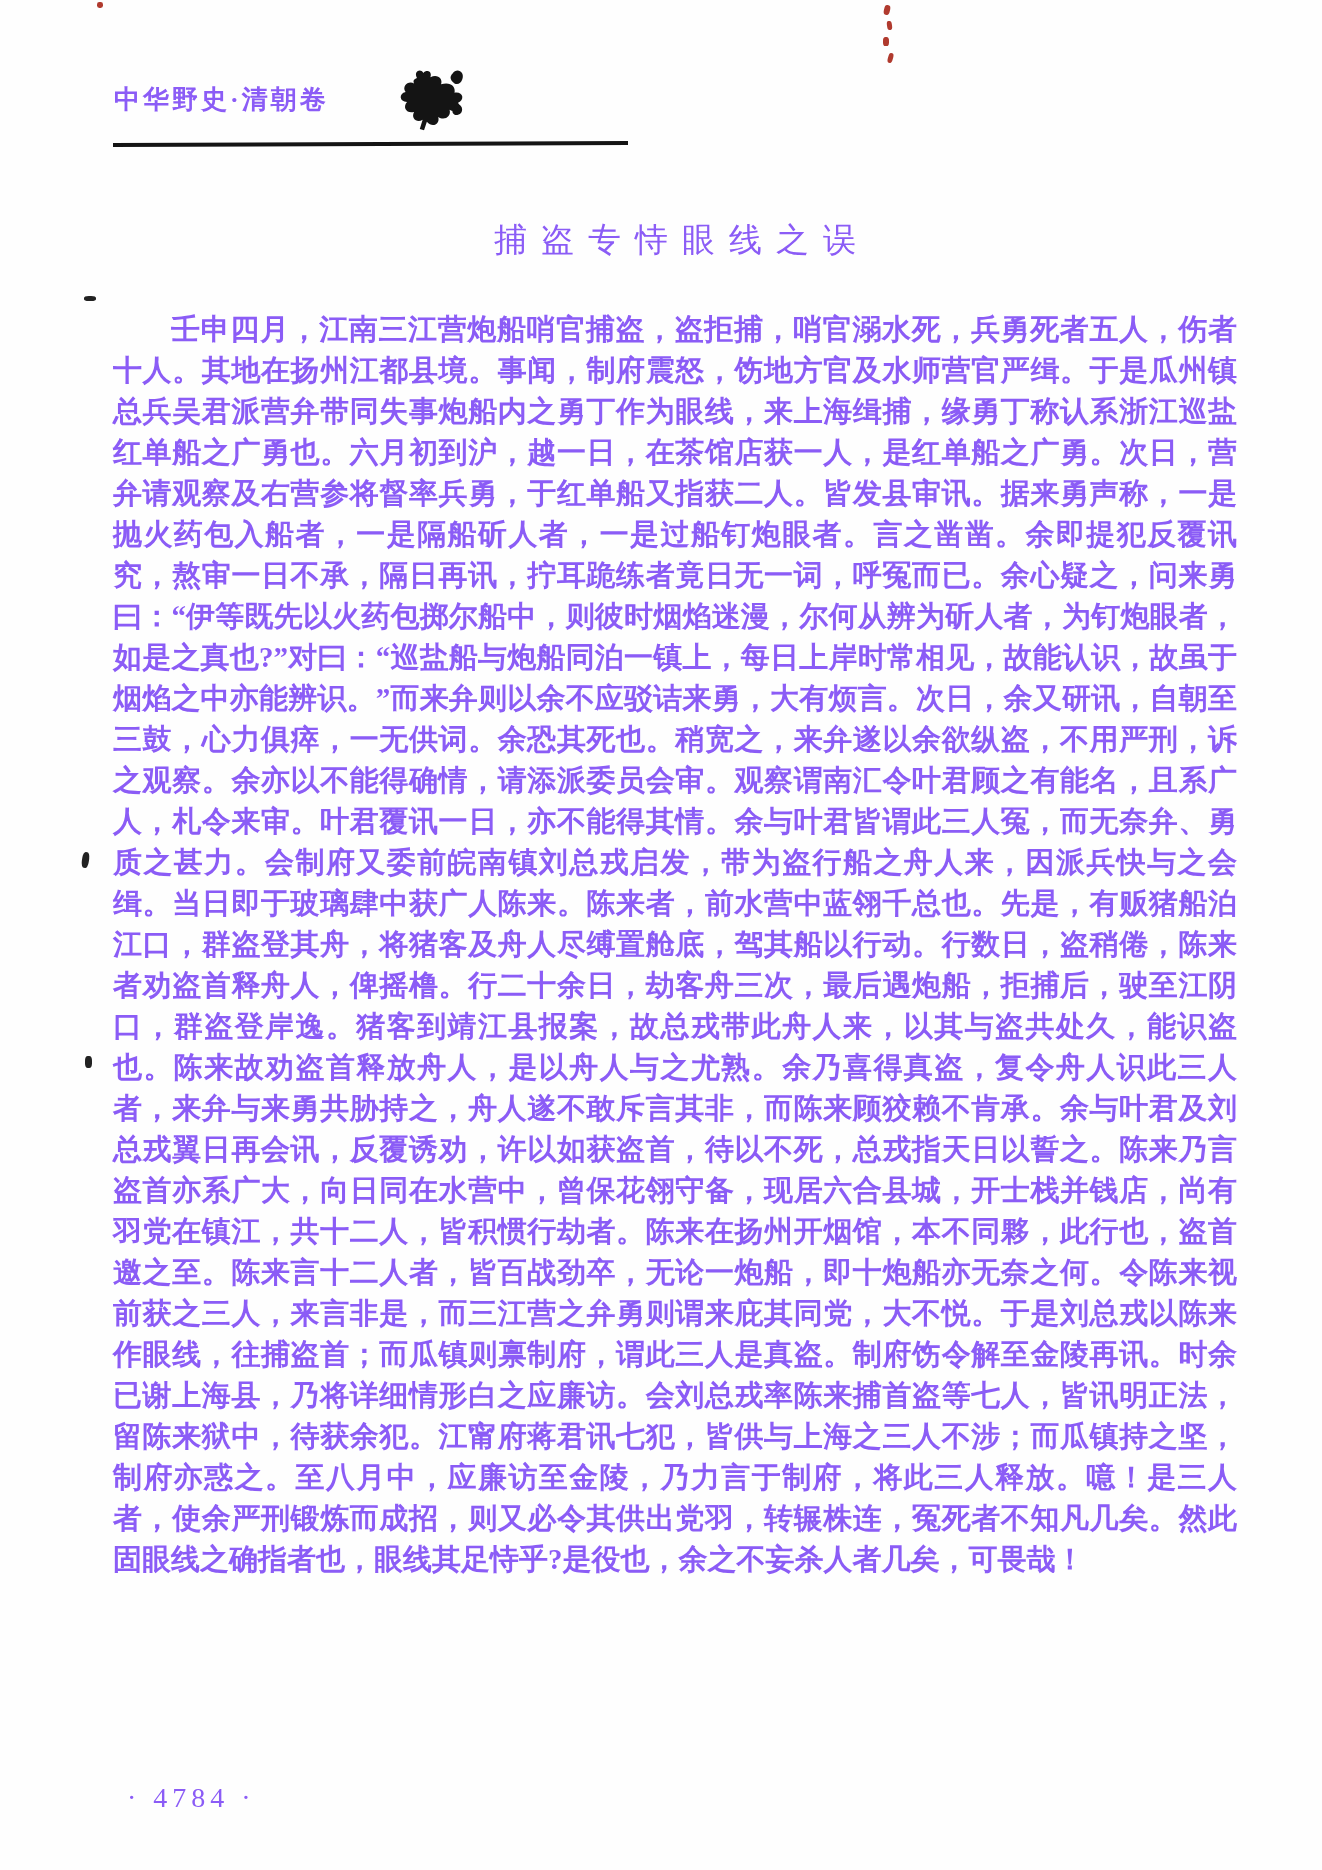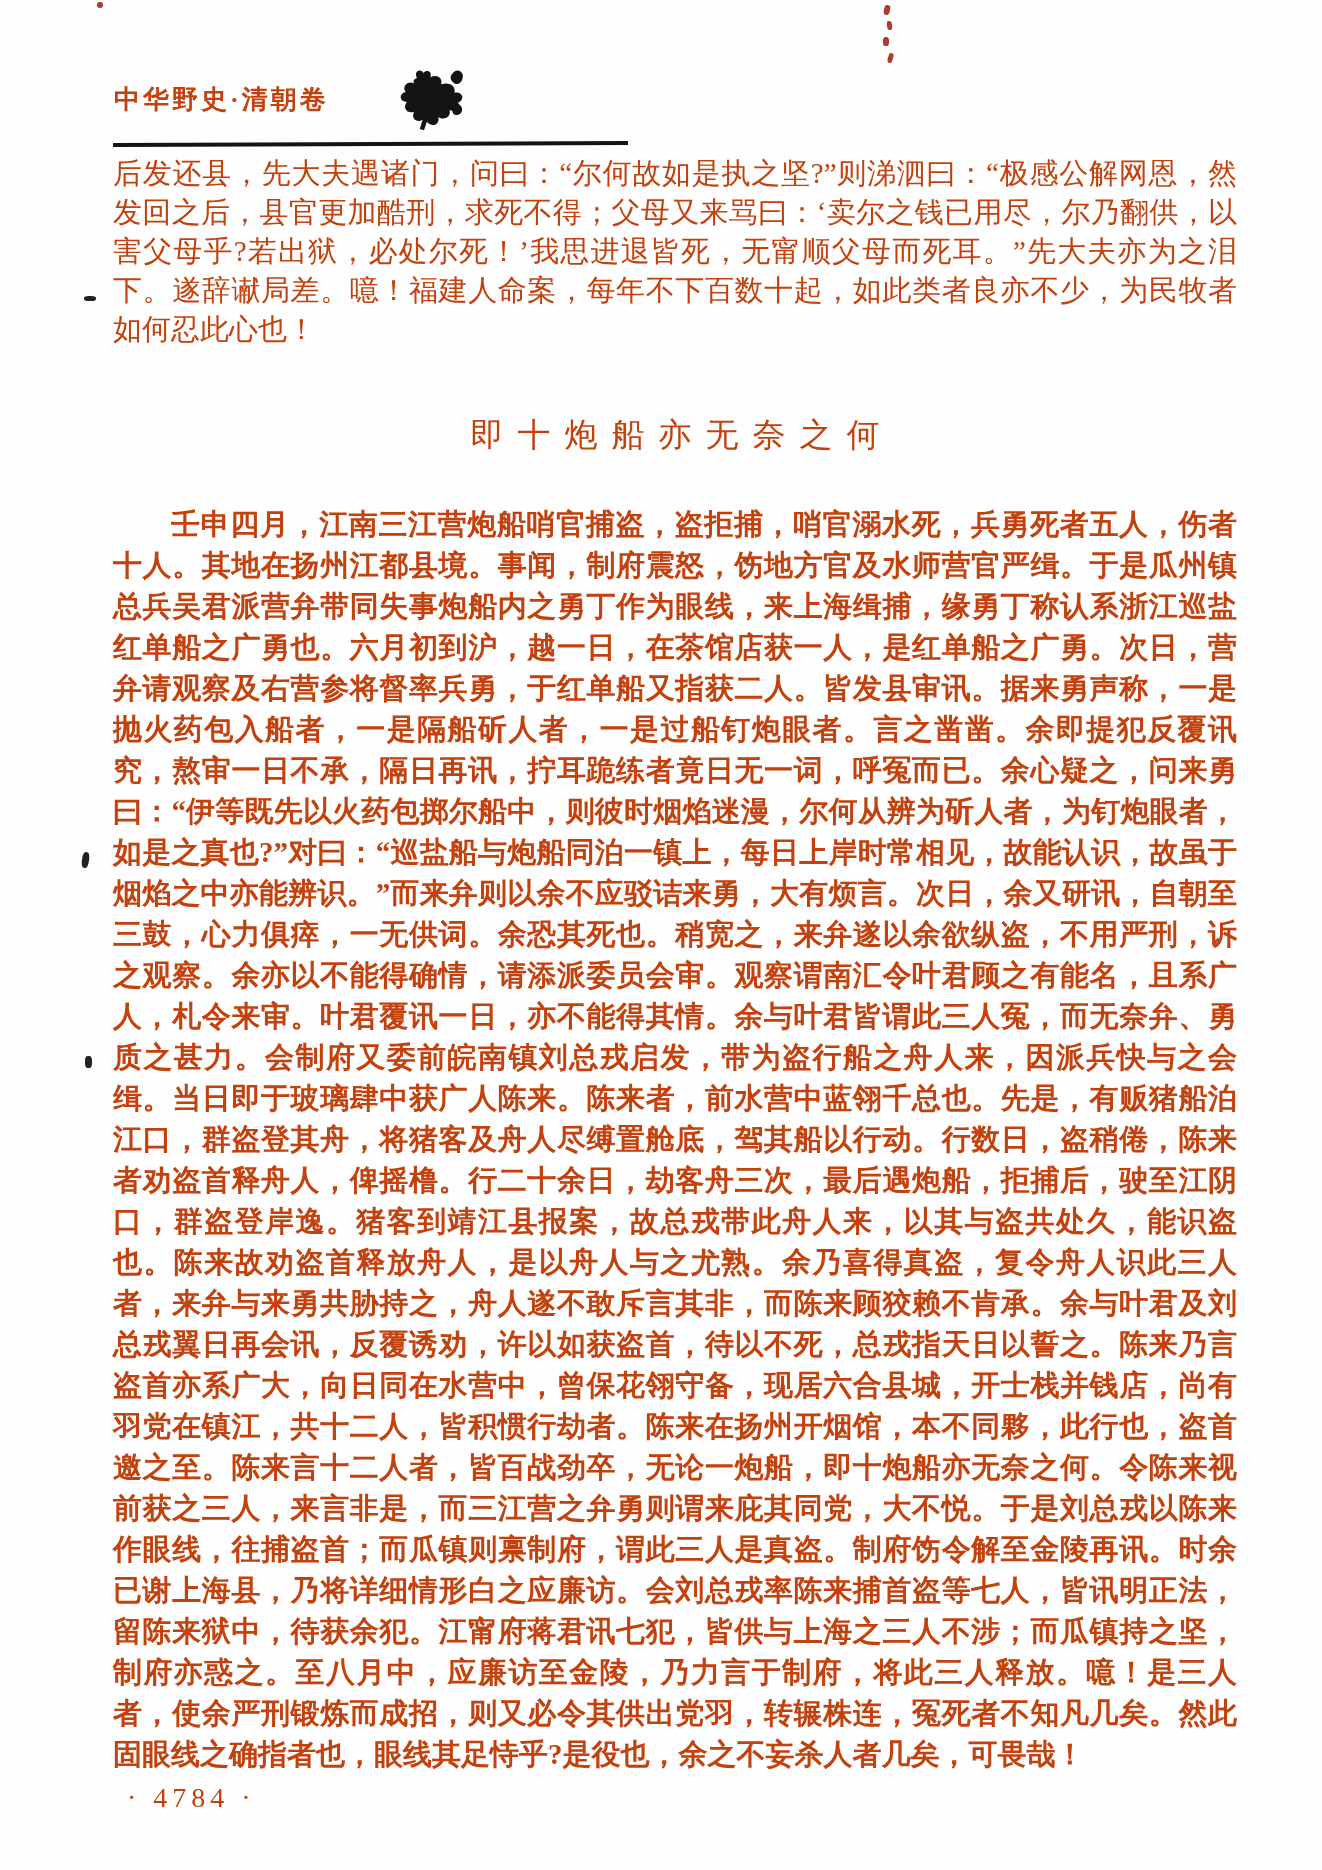--- a/index.html
+++ b/index.html
@@ -1,20 +1,20 @@
 <!DOCTYPE html>
 <html lang="zh"><head>
 <meta charset="utf-8">
 <style>
   html,body{margin:0;padding:0;background:#ffffff;}
   .page{
     position:relative;
     width:1322px;height:1870px;
     background:#fefefe;
-    color:#c2410c;
+    color:#8b5cf6;
     font-family:"Liberation Serif","DejaVu Serif",serif;
     overflow:hidden;
   }
   .header-title{
     position:absolute;left:114px;top:82px;
     font-size:26px;font-weight:bold;letter-spacing:3px;
     white-space:nowrap;
   }
   .ornament{
     position:absolute;left:390px;top:66px;width:78px;height:72px;
@@ -76,22 +76,21 @@
 
   <svg class="ornament" viewBox="0 0 110 100" aria-hidden="true">
     <path fill="#141414" d="M38,16 C33,7 43,2 47,9 C51,4 60,6 57,15 C67,10 75,17 72,25 C84,21 93,27 91,37 C103,35 106,47 96,51 C101,59 92,66 84,61 C87,71 76,77 68,71 C71,81 60,87 52,78 L48,90 L42,88 L46,75 C38,80 29,73 34,64 C24,67 17,58 24,50 C13,50 12,38 22,36 C16,28 26,19 34,24 C32,19 34,18 38,16 Z"></path>
     <path fill="#141414" d="M88,10 C94,1 106,7 102,18 C100,25 93,27 89,22 C85,18 84,14 88,10 Z"></path>
     <path fill="#141414" d="M94,52 C104,54 104,66 96,68 C90,70 86,64 89,59 Z"></path>
   </svg>
 
   <div class="header-rule"></div>
 
   <div class="content">
-    <p class="para intro">后发还县，先大夫遇诸门，问曰：“尔何故如是执之坚?”则涕泗曰：“极感公解网恩，然发回之后，县官更加酷刑，求死不得；父母又来骂曰：‘卖尔之钱已用尽，尔乃翻供，以害父母乎?若出狱，必处尔死！’我思进退皆死，无甯顺父母而死耳。”先大夫亦为之泪下。遂辞谳局差。噫！福建人命案，每年不下百数十起，如此类者良亦不少，为民牧者如何忍此心也！</p>
 
-    <h1 class="section-title">即十炮船亦无奈之何</h1>
+    <h1 class="section-title">捕盗专恃眼线之误</h1>
 
     <p class="para body2">壬申四月，江南三江营炮船哨官捕盗，盗拒捕，哨官溺水死，兵勇死者五人，伤者十人。其地在扬州江都县境。事闻，制府震怒，饬地方官及水师营官严缉。于是瓜州镇总兵吴君派营弁带同失事炮船内之勇丁作为眼线，来上海缉捕，缘勇丁称认系浙江巡盐红单船之广勇也。六月初到沪，越一日，在茶馆店获一人，是红单船之广勇。次日，营弁请观察及右营参将督率兵勇，于红单船又指获二人。皆发县审讯。据来勇声称，一是抛火药包入船者，一是隔船斫人者，一是过船钉炮眼者。言之凿凿。余即提犯反覆讯究，熬审一日不承，隔日再讯，拧耳跪练者竟日无一词，呼冤而已。余心疑之，问来勇曰：“伊等既先以火药包掷尔船中，则彼时烟焰迷漫，尔何从辨为斫人者，为钉炮眼者，如是之真也?”对曰：“巡盐船与炮船同泊一镇上，每日上岸时常相见，故能认识，故虽于烟焰之中亦能辨识。”而来弁则以余不应驳诘来勇，大有烦言。次日，余又研讯，自朝至三鼓，心力俱瘁，一无供词。余恐其死也。稍宽之，来弁遂以余欲纵盗，不用严刑，诉之观察。余亦以不能得确情，请添派委员会审。观察谓南汇令叶君顾之有能名，且系广人，札令来审。叶君覆讯一日，亦不能得其情。余与叶君皆谓此三人冤，而无奈弁、勇质之甚力。会制府又委前皖南镇刘总戎启发，带为盗行船之舟人来，因派兵快与之会缉。当日即于玻璃肆中获广人陈来。陈来者，前水营中蓝翎千总也。先是，有贩猪船泊江口，群盗登其舟，将猪客及舟人尽缚置舱底，驾其船以行动。行数日，盗稍倦，陈来者劝盗首释舟人，俾摇橹。行二十余日，劫客舟三次，最后遇炮船，拒捕后，驶至江阴口，群盗登岸逸。猪客到靖江县报案，故总戎带此舟人来，以其与盗共处久，能识盗也。陈来故劝盗首释放舟人，是以舟人与之尤熟。余乃喜得真盗，复令舟人识此三人者，来弁与来勇共胁持之，舟人遂不敢斥言其非，而陈来顾狡赖不肯承。余与叶君及刘总戎翼日再会讯，反覆诱劝，许以如获盗首，待以不死，总戎指天日以誓之。陈来乃言盗首亦系广大，向日同在水营中，曾保花翎守备，现居六合县城，开士栈并钱店，尚有羽党在镇江，共十二人，皆积惯行劫者。陈来在扬州开烟馆，本不同夥，此行也，盗首邀之至。陈来言十二人者，皆百战劲卒，无论一炮船，即十炮船亦无奈之何。令陈来视前获之三人，来言非是，而三江营之弁勇则谓来庇其同党，大不悦。于是刘总戎以陈来作眼线，往捕盗首；而瓜镇则禀制府，谓此三人是真盗。制府饬令解至金陵再讯。时余已谢上海县，乃将详细情形白之应廉访。会刘总戎率陈来捕首盗等七人，皆讯明正法，留陈来狱中，待获余犯。江甯府蒋君讯七犯，皆供与上海之三人不涉；而瓜镇持之坚，制府亦惑之。至八月中，应廉访至金陵，乃力言于制府，将此三人释放。噫！是三人者，使余严刑锻炼而成招，则又必令其供出党羽，转辗株连，冤死者不知凡几矣。然此固眼线之确指者也，眼线其足恃乎?是役也，余之不妄杀人者几矣，可畏哉！</p>
   </div>
 
   <div class="footer">· 4784 ·</div>
 
 </div>
 
 </body></html>

